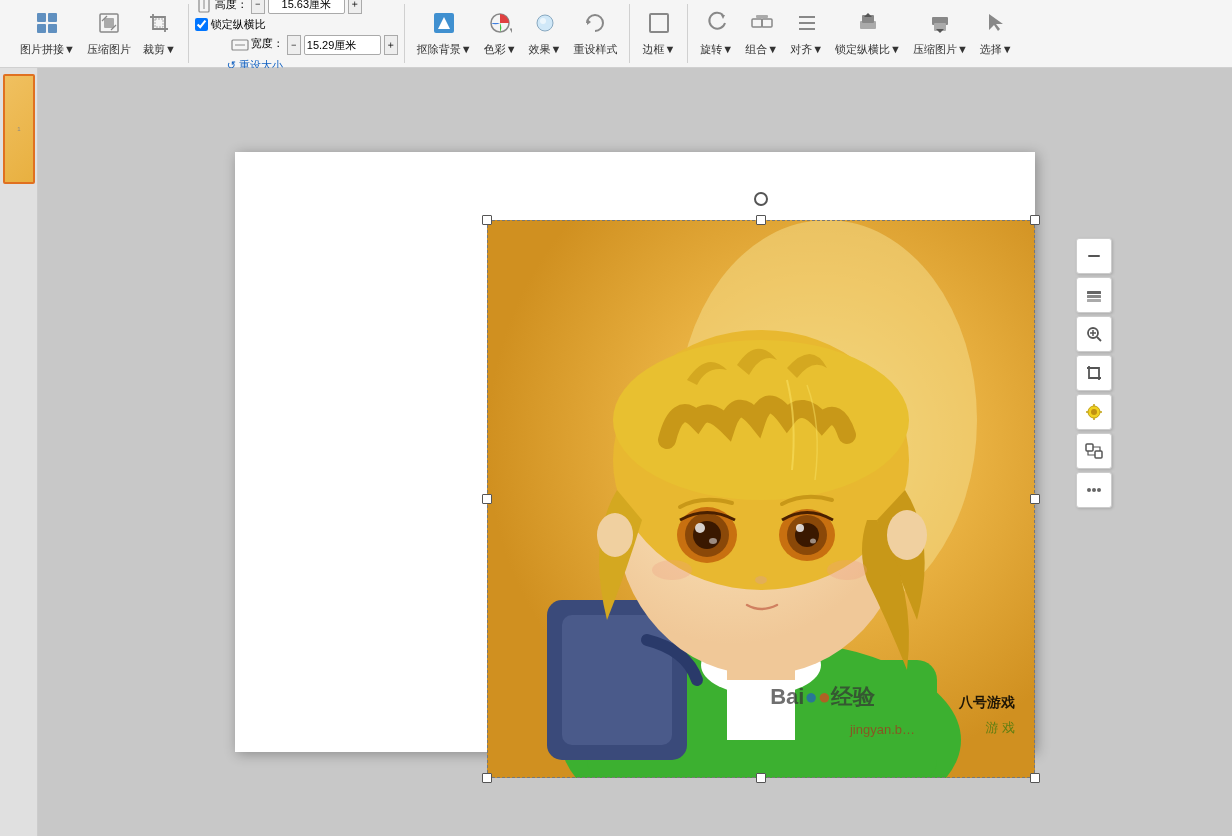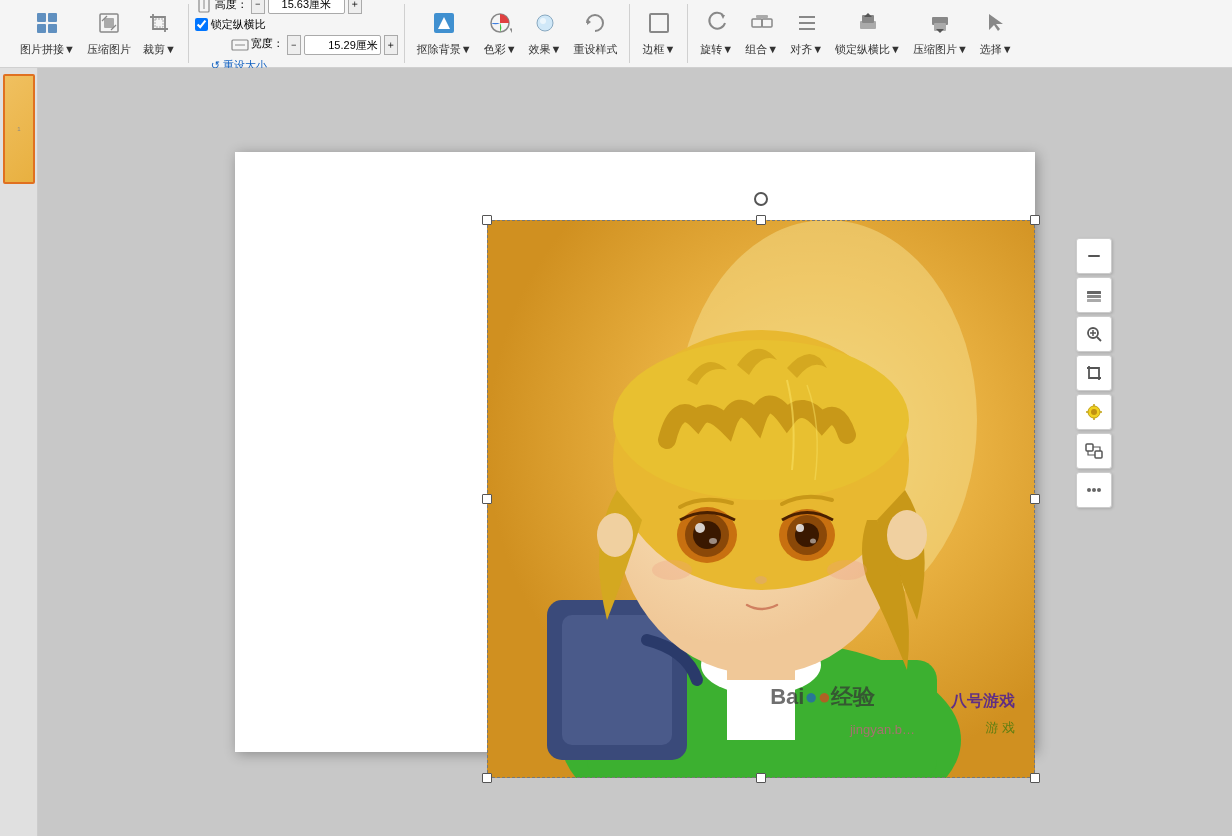--- a/index.html
+++ b/index.html
@@ -223,29 +223,29 @@
       font-size: 22px;
       font-weight: bold;
       color: #333;
       opacity: 0.7;
     }
     .watermark-jingyan {
       position: absolute;
       bottom: 15px;
       right: 120px;
       font-size: 13px;
-      color: #ec4899;
+      color: #b91c1c;
       opacity: 0.6;
     }
     .watermark-game {
       position: absolute;
       bottom: 40px;
       right: 20px;
-      font-size: 16px;
-      color: #4c1d95;
+      font-size: 14px;
+      color: #000000;
       font-weight: bold;
       opacity: 0.85;
     }
     .watermark-game2 {
       position: absolute;
       bottom: 15px;
       right: 20px;
       font-size: 13px;
       color: #4d7c0f;
       opacity: 0.85;
@@ -319,26 +319,26 @@
         <div class="size-row">
           <div style="display:flex;align-items:flex-start;gap:2px;padding-left:36px;">
             <svg width="18" height="18">
               <rect x="1" y="4" width="16" height="10" fill="none" stroke="#888" stroke-width="1.2" rx="1"></rect>
               <line x1="4" y1="9" x2="14" y2="9" stroke="#888" stroke-width="1"></line>
             </svg>
             <span>宽度：</span>
           </div>
           <button class="size-spin-btn" style="font-size:10px;border:1px solid #aaa;background:#eee;padding:0 3px;height:20px;">－</button>
           <div class="size-input-group">
-            <input type="text" value="15.29厘米" style="width: 75px; font-size: 11px; border: none; outline: none; text-align: right;">
+            <input type="text" value="15.29厘米" style="width: 75px; font-size: 11px; border: none; outline: none; text-align: left;">
           </div>
           <button class="size-spin-btn" style="font-size:10px;border:1px solid #aaa;background:#eee;padding:0 3px;height:20px;">＋</button>
         </div>
 
-        <div style="display:flex;align-items:center;gap:2px;margin-left:16px;">
+        <div style="display:flex;align-items:center;gap:2px;margin-left:32px;">
           <span style="font-size:11px;cursor:pointer;color:#1060c0;text-decoration:underline;">↺ 重设大小</span>
         </div>
       </div>
     </div>
   </div>
 
   <div class="toolbar-group">
     <button class="toolbar-btn">
       <div class="toolbar-btn-icon">
         <svg width="24" height="24">

